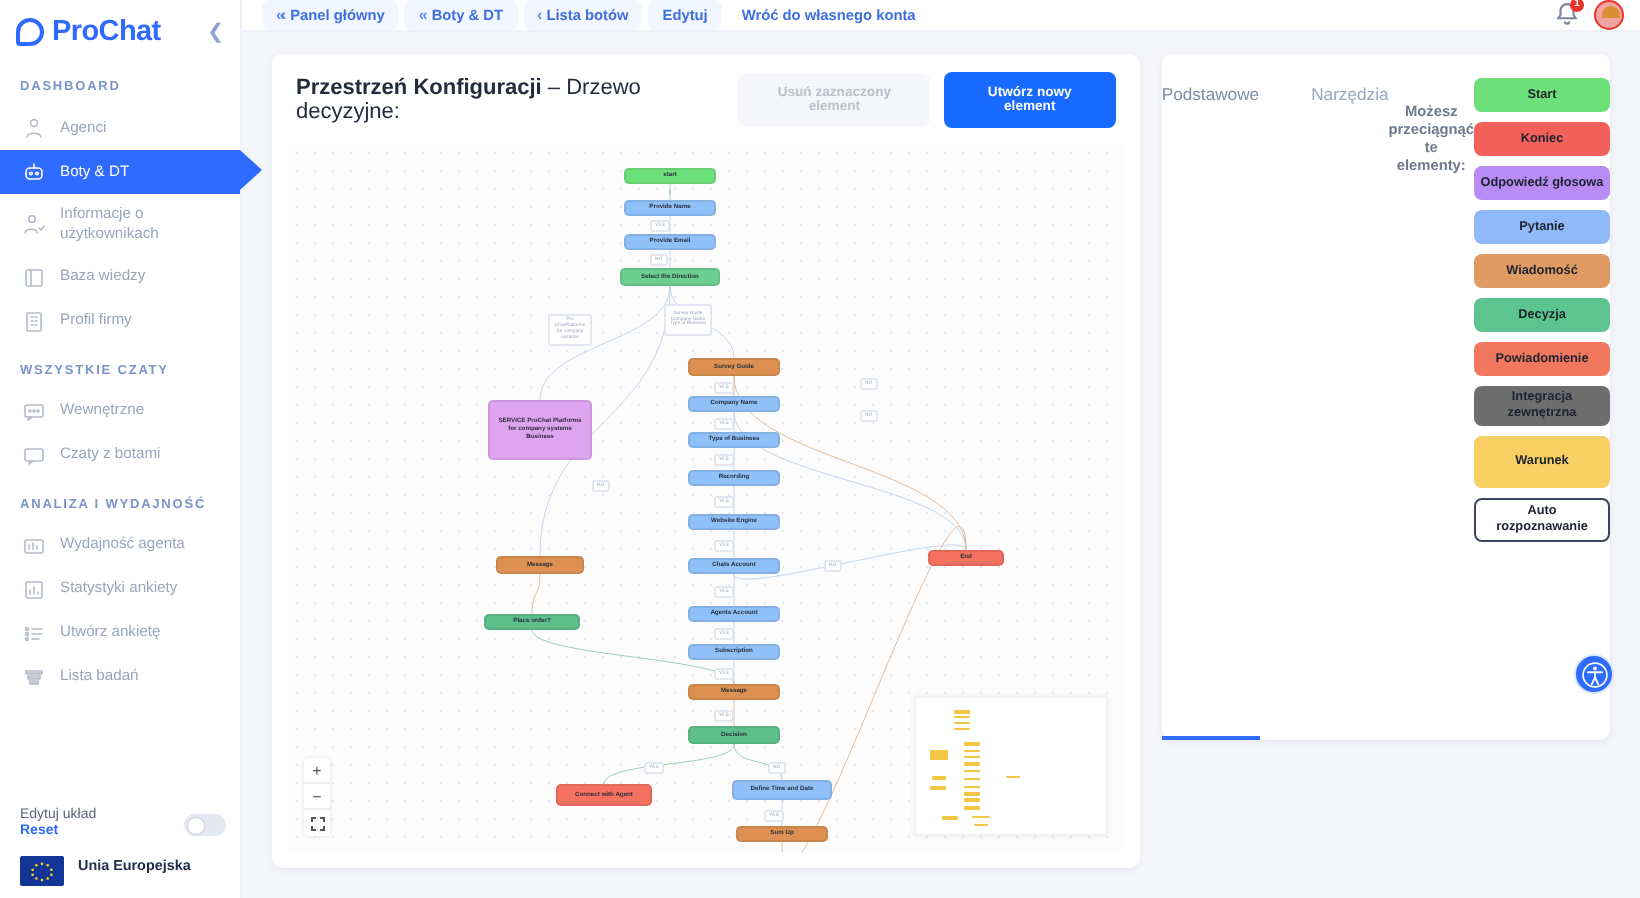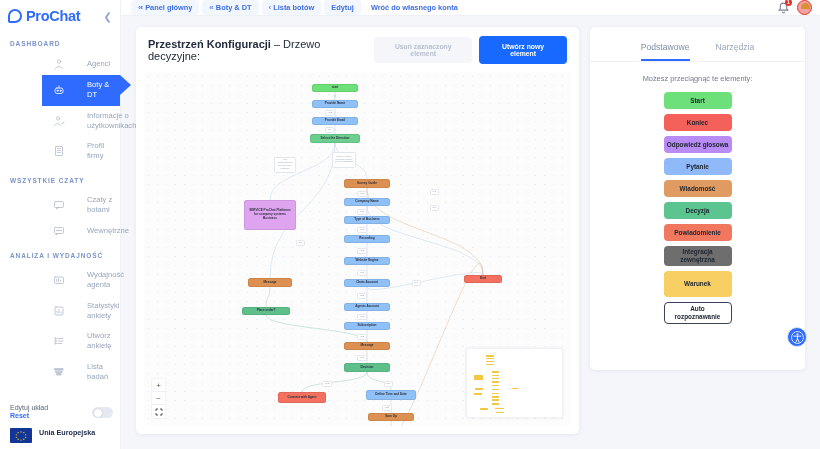--- a/index.html
+++ b/index.html
@@ -31,23 +31,23 @@
   }
   .brand-collapse {
     margin-left: auto; color: #8ea4d2; font-size: 10px;
     cursor: pointer; padding-right: 2px;
   }
   .sec-title {
     font-size: 6.5px; letter-spacing: 0.9px; color: #7b93c9;
     font-weight: bold; padding: 10px 0 6px 10px;
   }
   .nav-item {
-    display: flex; align-items: center; gap: 22px;
+    display: flex; align-items: center; gap: 7px;
     padding: 5px 6px 5px 11px; min-height: 21px;
-    cursor: pointer; position: relative; margin-left: 42px;
+    cursor: pointer; position: relative;
   }
   .nav-item .lbl { font-size: 7.6px; color: #9aa5bb; line-height: 1.35; }
   .nav-item.active { background: #2f6bff; }
   .nav-item.active .lbl { color: #fff; }
   .nav-item.active::after {
     content: ""; position: absolute; right: -11px; top: 0;
     border-top: 10.5px solid transparent;
     border-bottom: 10.5px solid transparent;
     border-left: 11px solid #2f6bff;
   }
@@ -163,31 +163,31 @@
     width: 97px; height: 70px; background: #fff;
     border: 1px solid #f0f2f6; border-radius: 2px;
     box-shadow: 0 0 3px rgba(0,0,0,.08); overflow:hidden;
   }
   .mm-node { position:absolute; background: #f2c744; border-radius: 0.5px; }
 
   
   .palette {
     flex: 0 0 215px; background: #fff; border-radius: 5px;
     box-shadow: 0 1px 4px rgba(25,40,80,.07);
-    height: 343px; display: flex; flex-direction: column;
+    height: 343px; display: flex; flex-direction: row;
     padding: 12px 0 0 0;
   }
   .tabs { display: flex; justify-content: center; gap: 26px; padding: 3px 0 0 0; }
   .tab {
     font-size: 8.6px; color: #9aa5bb; padding-bottom: 7px; cursor: pointer;
     border-bottom: 2px solid transparent;
   }
   .tab.active { color: #7f8da6; border-bottom-color: #2f6bff; }
   .tabs-rule { height: 1px; background: #f0f2f7; margin: 0 0 0 0; }
-  .pal-hint { text-align:center; font-size: 7.4px; color: #6f7a8d; padding: 12px 0 9px 0; }
+  .pal-hint { text-align:center; font-size: 7.4px; color: #6f7a8d; padding: 12px 0 9px 0; font-weight: bold; }
   .pal-list { display:flex; flex-direction: column; align-items:center; gap: 5px; }
   .pal-item {
     width: 68px; min-height: 17px; border-radius: 4px;
     display:flex; align-items:center; justify-content:center; text-align:center;
     font-size: 6.4px; font-weight: bold; color: #1d2430; cursor: grab;
     line-height: 1.25; padding: 2px 3px;
   }
   .pal-item.tall { min-height: 26px; }
   .pal-item.outlined { background: #fff; border: 1.2px solid #3a4456; }
 
@@ -237,47 +237,56 @@
               <circle cx="10" cy="7" r="3.2"></circle>
               <path d="M3 21c1.3-5 11-5 12.4 0"></path>
               <path d="M17 16l2 2 3-4"></path>
             </svg>
           </span>
           <span class="lbl">Informacje o użytkownikach</span>
         </div>
         <div class="nav-item">
           <span class="ico">
             <svg viewBox="0 0 24 24" fill="none" stroke="#b4bcca" stroke-width="1.6" stroke-linecap="round" stroke-linejoin="round">
+              <rect x="4" y="4" width="16" height="16" rx="2"></rect>
+              <path d="M9 4v16"></path>
+            </svg>
+          </span>
+          <span class="lbl">Baza wiedzy</span>
+        </div>
+        <div class="nav-item">
+          <span class="ico">
+            <svg viewBox="0 0 24 24" fill="none" stroke="#b4bcca" stroke-width="1.6" stroke-linecap="round" stroke-linejoin="round">
               <rect x="5" y="3" width="14" height="18" rx="1"></rect>
               <path d="M9 7h2M13 7h2M9 11h2M13 11h2M9 15h2M13 15h2"></path>
             </svg>
           </span>
           <span class="lbl">Profil firmy</span>
         </div>
         <div class="sec-title">WSZYSTKIE CZATY</div>
-        <div class="nav-item">
-          <span class="ico">
-            <svg viewBox="0 0 24 24" fill="none" stroke="#b4bcca" stroke-width="1.6" stroke-linecap="round" stroke-linejoin="round">
-              <rect x="3" y="5" width="18" height="12" rx="2"></rect>
-              <path d="M8 17l-1 3 4-3"></path>
-            </svg>
-          </span>
-          <span class="lbl">Czaty z botami</span>
-        </div>
         <div class="nav-item">
           <span class="ico">
             <svg viewBox="0 0 24 24" fill="none" stroke="#b4bcca" stroke-width="1.6" stroke-linecap="round" stroke-linejoin="round">
               <rect x="3" y="5" width="18" height="12" rx="2"></rect>
               <circle cx="8" cy="11" r="1"></circle>
               <circle cx="12" cy="11" r="1"></circle>
               <circle cx="16" cy="11" r="1"></circle>
               <path d="M7 17l-1 3 4-3"></path>
             </svg>
           </span>
           <span class="lbl">Wewnętrzne</span>
+        </div>
+        <div class="nav-item">
+          <span class="ico">
+            <svg viewBox="0 0 24 24" fill="none" stroke="#b4bcca" stroke-width="1.6" stroke-linecap="round" stroke-linejoin="round">
+              <rect x="3" y="5" width="18" height="12" rx="2"></rect>
+              <path d="M8 17l-1 3 4-3"></path>
+            </svg>
+          </span>
+          <span class="lbl">Czaty z botami</span>
         </div>
         <div class="sec-title">ANALIZA I WYDAJNOŚĆ</div>
         <div class="nav-item">
           <span class="ico">
             <svg viewBox="0 0 24 24" fill="none" stroke="#b4bcca" stroke-width="1.6" stroke-linecap="round" stroke-linejoin="round">
               <rect x="3" y="6" width="18" height="13" rx="2"></rect>
               <path d="M7 15v-4M11 15v-6M15 15v-3"></path>
             </svg>
           </span>
           <span class="lbl">Wydajność agenta</span>

